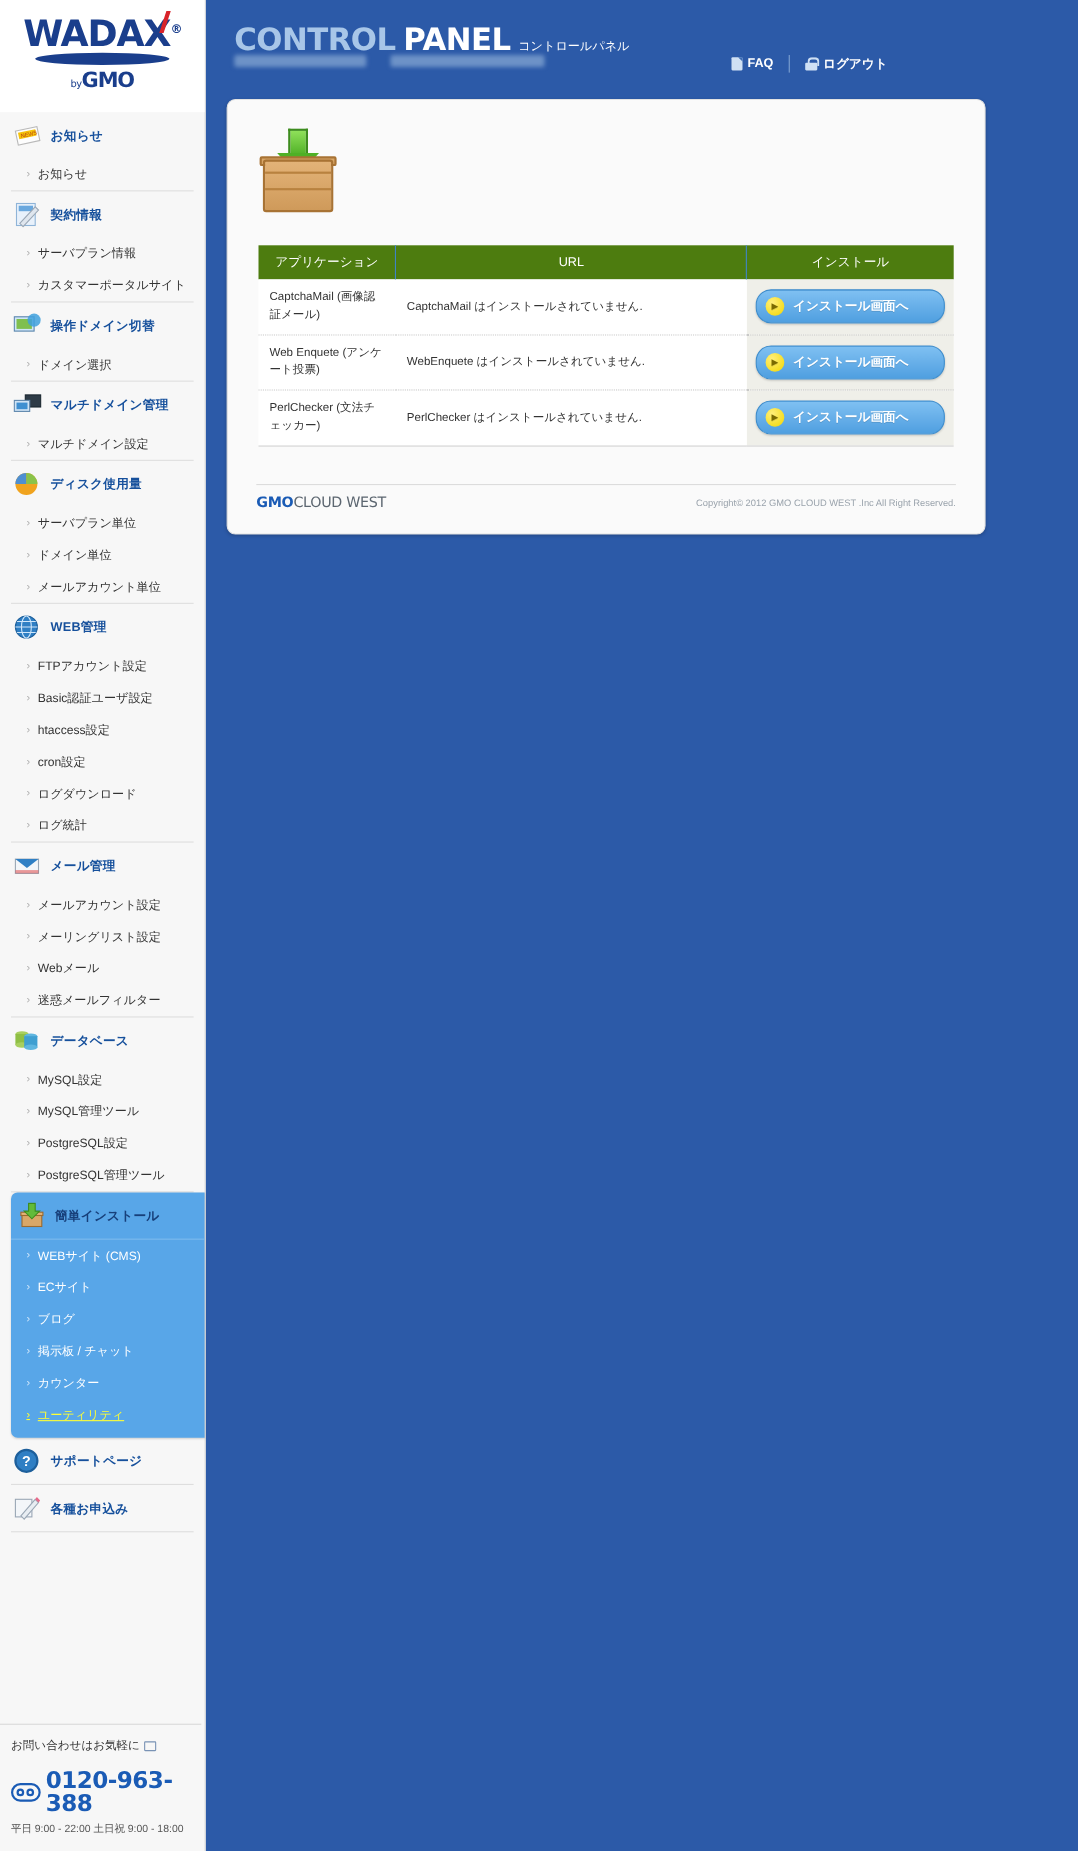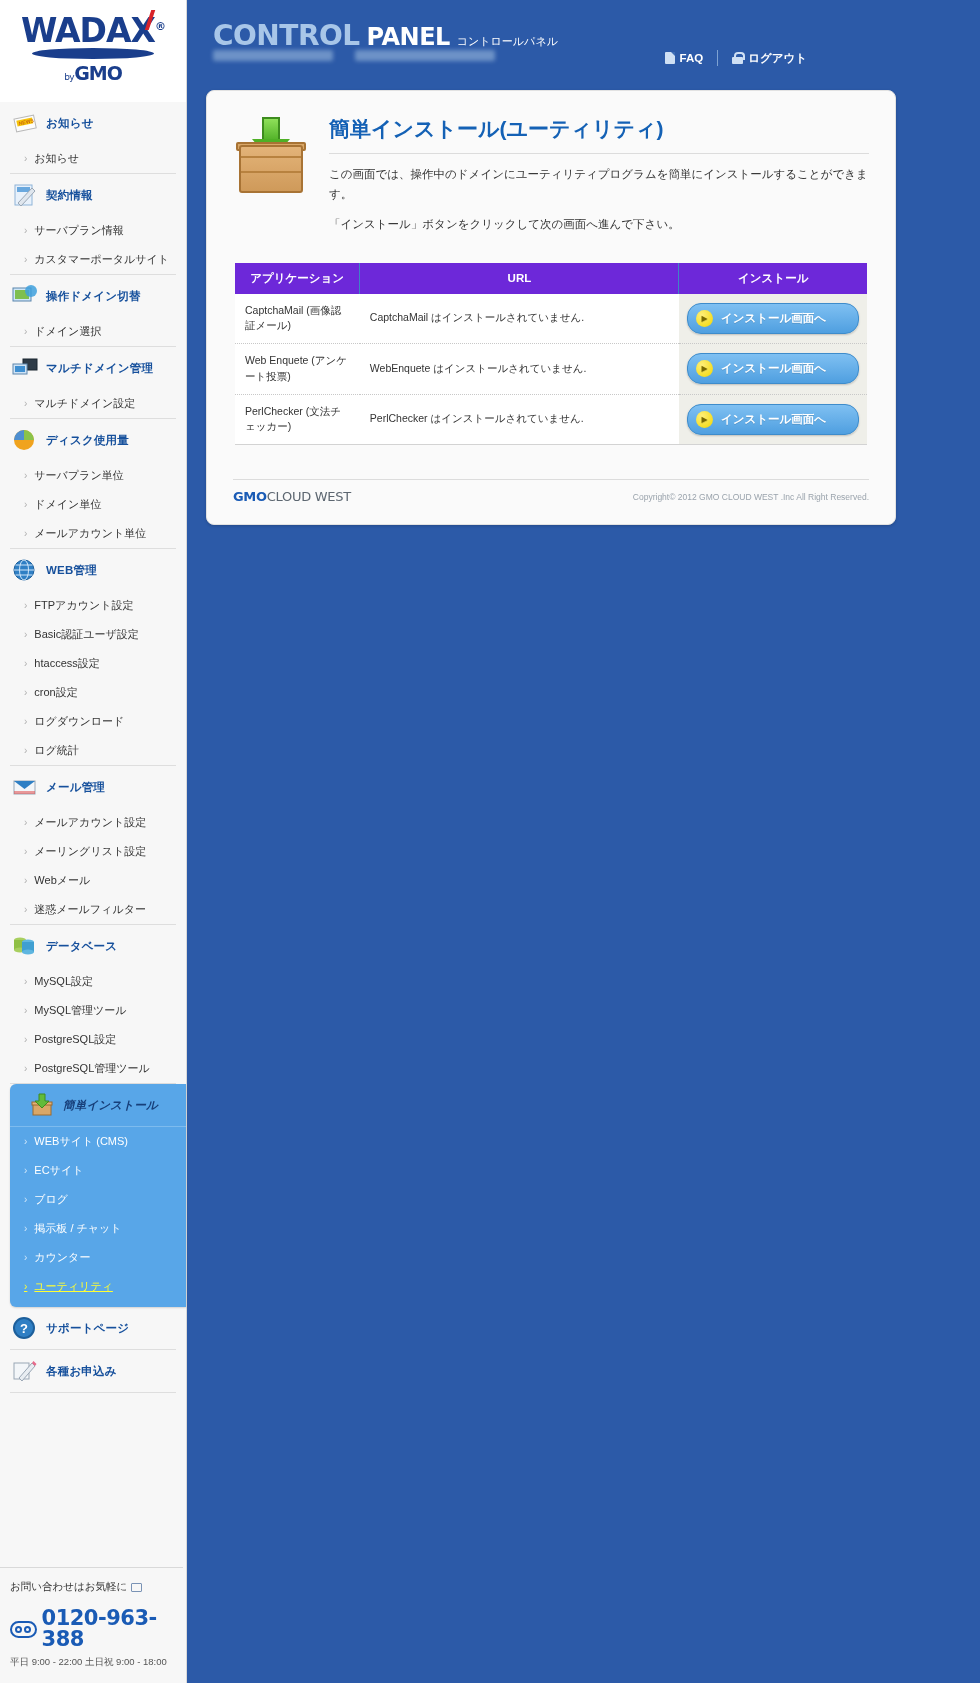--- a/index.html
+++ b/index.html
@@ -62,21 +62,21 @@
 
   
   .nav-group.active {
     background: #58a6e8;
     border-radius: 6px 0 0 6px;
     margin: 0 0 0 10px;
     padding-bottom: 6px;
     border-bottom: none;
     box-shadow: 0 1px 2px rgba(0,0,0,.15);
   }
-  .nav-group.active .nav-head { padding-left: 19px; border-bottom: 1px solid #7dbbee; font-style: italic; }
+  .nav-group.active .nav-head { padding-left: 6px; border-bottom: 1px solid #7dbbee; }
   .nav-group.active .nav-head .label { color: #173f7a; }
   .nav-group.active .nav-item { color: #ffffff; }
   .nav-group.active .nav-item .chev { color: #cfe6fa; }
   .nav-group.active .nav-item.current { color: #ffff33; text-decoration: underline; }
   .nav-group.active .nav-item.current .chev { color: #ffff33; }
 
   .nav-simple { border-bottom: 1px solid #dedede; margin: 0 10px; }
 
   
   .side-contact {
@@ -103,21 +103,21 @@
   .topbar { height: 90px; position: relative; }
   .cp-title {
     position: absolute; left: 26px; top: 19px;
     display: flex; align-items: baseline; gap: 7px;
   }
   .cp-title .t1 {
     font-size: 28px; font-weight: bold; color: #a8c6e8;
     font-family: "DejaVu Sans", sans-serif; letter-spacing: -0.5px;
   }
   .cp-title .t2 {
-    font-size: 24px; font-weight: bold; color: #ffffff;
+    font-size: 28px; font-weight: bold; color: #ffffff;
     font-family: "DejaVu Sans", sans-serif; letter-spacing: -0.5px;
   }
   .cp-title .t3 { font-size: 11px; color: #ffffff; }
 
   .redacted {
     position: absolute; left: 26px; top: 50px; display: flex; gap: 22px;
   }
   .redacted span {
     display: block; height: 11px; border-radius: 2px;
     background: #6d92c7; filter: blur(2px);
@@ -179,21 +179,21 @@
   .ph-right { flex: 1; padding-top: 2px; }
   .ph-title {
     font-size: 21px; font-weight: bold; color: #1461b5;
     padding-bottom: 10px; border-bottom: 1px solid #dcdcdc;
   }
   .ph-desc { font-size: 11.5px; color: #333; margin-top: 11px; line-height: 1.7; }
 
   
   .tbl { width: 632px; margin: 28px 0 0 2px; border-collapse: collapse; }
   .tbl th {
-    background: #6d28d9; color: #fff; font-size: 11.5px; font-weight: bold;
+    background: #4d7c0f; color: #fff; font-size: 11.5px; font-weight: normal;
     padding: 8px 6px; border-right: 1px solid #3f84c5; text-align: center;
   }
   .tbl th:last-child { border-right: none; }
   .tbl td {
     font-size: 10.5px; color: #333; padding: 9px 10px;
     border-bottom: 1px dotted #c8c8c8; background: #fff; vertical-align: middle;
   }
   .tbl td.c-app { width: 125px; line-height: 1.5; }
   .tbl td.c-url { width: 320px; }
   .tbl td.c-inst { width: 187px; background: #efefe9; text-align: center; padding: 7px 8px; }
@@ -510,25 +510,20 @@
   <div class="card">
 
     <div class="page-head">
       <div class="crate">
         <div class="arrow">
           <span class="stem"></span>
             <span class="head"></span>
         </div>
         <div class="lid"></div>
         <div class="box"></div>
-      </div>
-      <div class="ph-right">
-        <div class="ph-title">簡単インストール(ユーティリティ)</div>
-        <div class="ph-desc">この画面では、操作中のドメインにユーティリティプログラムを簡単にインストールすることができます。</div>
-        <div class="ph-desc">「インストール」ボタンをクリックして次の画面へ進んで下さい。</div>
       </div>
     </div>
 
     <table class="tbl">
       <thead>
         <tr>
           <th>アプリケーション</th>
           <th>URL</th>
           <th>インストール</th>
         </tr>

